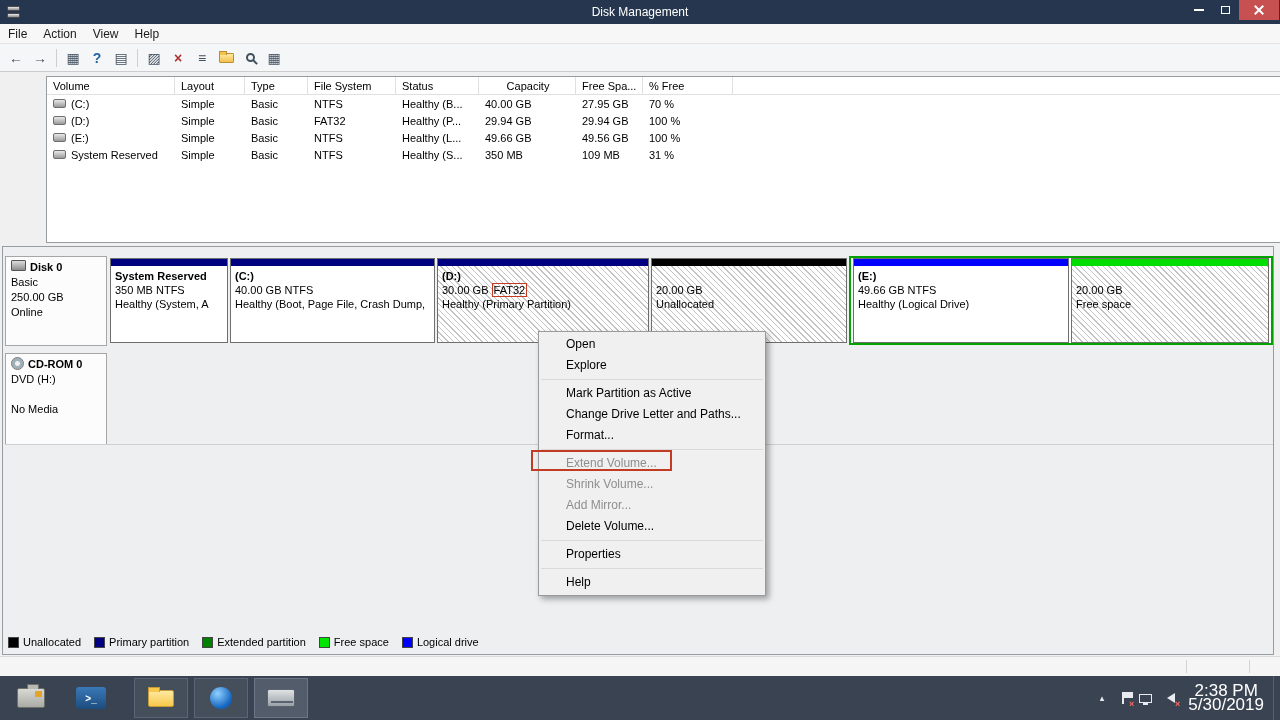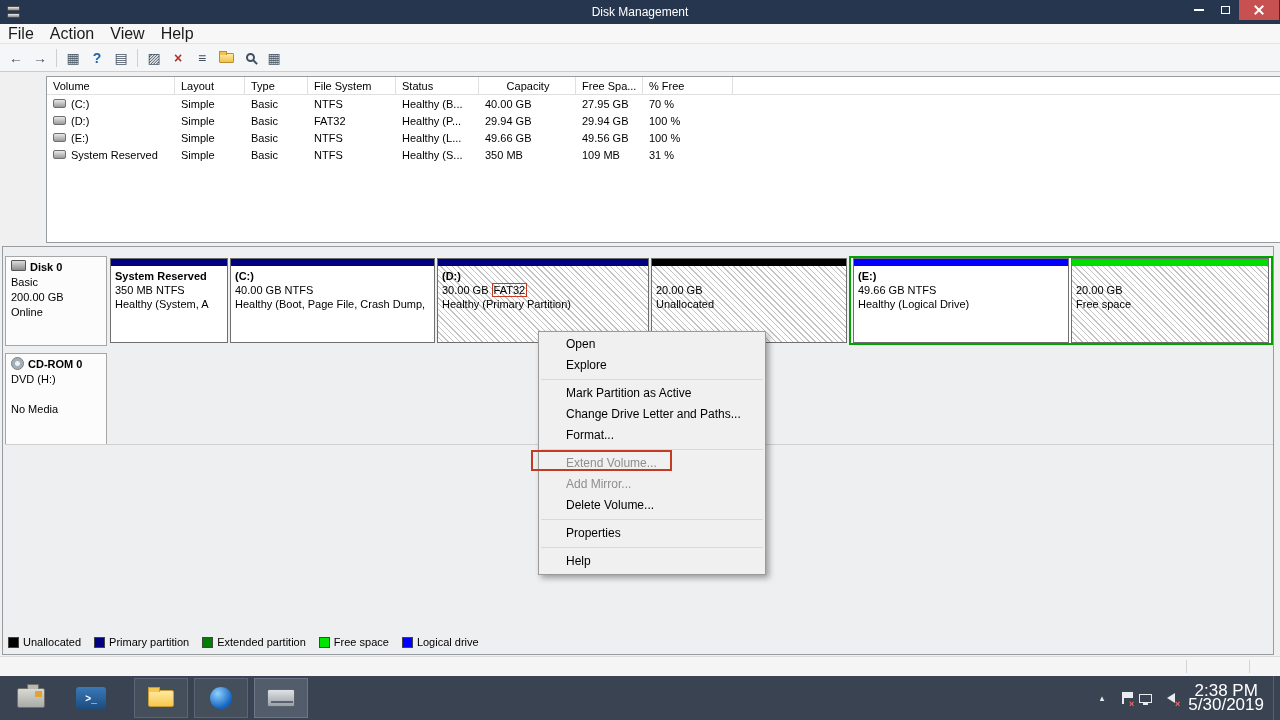--- a/index.html
+++ b/index.html
@@ -18,21 +18,21 @@
   .caption { position:absolute; right:1px; top:0; display:flex; z-index:2; }
   .cap { width:27px; height:20px; display:flex; align-items:center; justify-content:center; }
   .cap.close { width:40px; background:#c75050; }
   .g-min { width:10px; height:2px; background:#fff; }
   .g-max { width:9px; height:8px; border:1px solid #fff; background:transparent; }
   .g-close { position:relative; width:10px; height:10px; }
   .g-close:before,.g-close:after { content:""; position:absolute; left:4px; top:-1px; width:2px; height:12px; background:#fff; }
   .g-close:before { transform:rotate(45deg); } .g-close:after { transform:rotate(-45deg); }
 
   .menubar { position:absolute; top:24px; left:0; right:0; height:20px; background:#f7f7f7;
-      border-bottom:1px solid #e4e4e4; display:flex; align-items:center; font-size:16px; color:#1a1a1a; }
+      border-bottom:1px solid #e4e4e4; display:flex; align-items:center; font-size:12px; color:#1a1a1a; }
   .menu-item { padding:0 8px; height:100%; display:flex; align-items:center; }
 
   .toolbar { position:absolute; top:44px; left:0; right:0; height:28px; background:#f5f6f7;
       border-bottom:1px solid #cccccc; display:flex; align-items:center; padding-left:4px; }
   .tb-btn { min-width:24px; height:22px; display:flex; align-items:center; justify-content:center;
       font-size:14px; color:#41505f; }
   .tb-sep { width:1px; height:18px; background:#cfcfcf; margin:0 4px; }
   .tb-help { color:#2262a6; font-weight:bold; }
   .tb-del { color:#b03030; font-weight:bold; }
   .ic-fold { width:15px; height:10px; background:linear-gradient(#ffe9a2,#f2c14e); border:1px solid #b98f2f; border-radius:1px; position:relative; }
@@ -246,21 +246,21 @@
   </div>
 
   <div class="panel disk-panel">
 
     <div class="disk-label" style="left:2px; top:9px; width:102px; height:90px;">
       <div class="dl-title">
           <span class="disk-ic"></span>
           <span>Disk 0</span>
         </div>
       <div>Basic</div>
-      <div>200.00 GB</div>
+      <div>250.00 GB</div>
       <div>Online</div>
     </div>
 
     <div class="part" style="left:107px; top:11px; width:118px; height:85px;">
       <div class="strip strip-primary"></div>
       <div class="pbody">
         <div class="pt-name">System Reserved</div>
         <div class="pt-line">350 MB NTFS</div>
         <div class="pt-line">Healthy (System, A</div>
       </div>
@@ -355,20 +355,21 @@
 
 <div class="context-menu">
   <div class="cm-item">Open</div>
   <div class="cm-item">Explore</div>
   <div class="cm-sep"></div>
   <div class="cm-item">Mark Partition as Active</div>
   <div class="cm-item">Change Drive Letter and Paths...</div>
   <div class="cm-item">Format...</div>
   <div class="cm-sep"></div>
   <div class="cm-item disabled">Extend Volume...</div>
+  <div class="cm-item disabled">Shrink Volume...</div>
   <div class="cm-item disabled">Add Mirror...</div>
   <div class="cm-item">Delete Volume...</div>
   <div class="cm-sep"></div>
   <div class="cm-item">Properties</div>
   <div class="cm-sep"></div>
   <div class="cm-item">Help</div>
 </div>
 
 <div class="annot-rect"></div>
 

